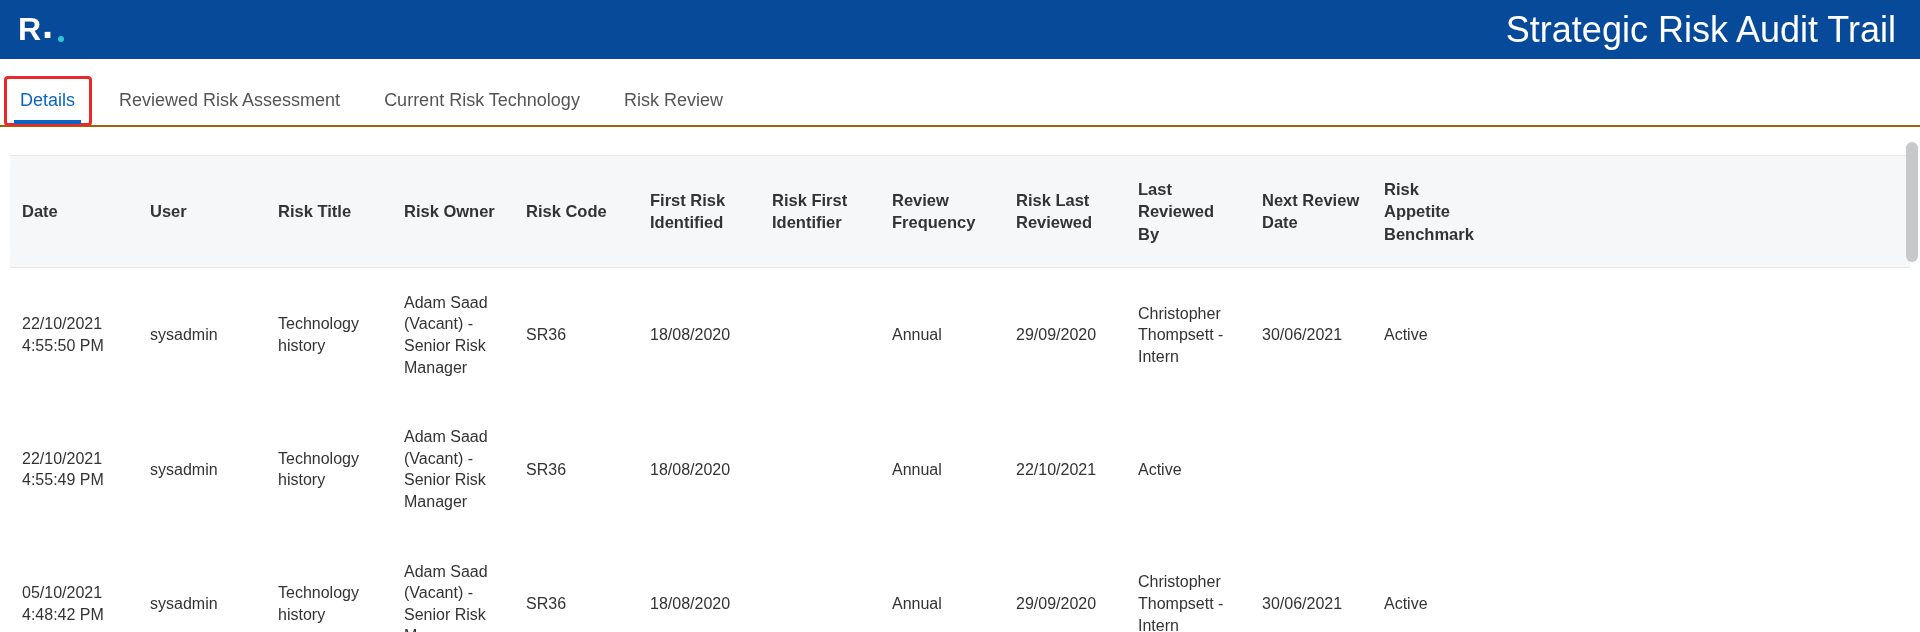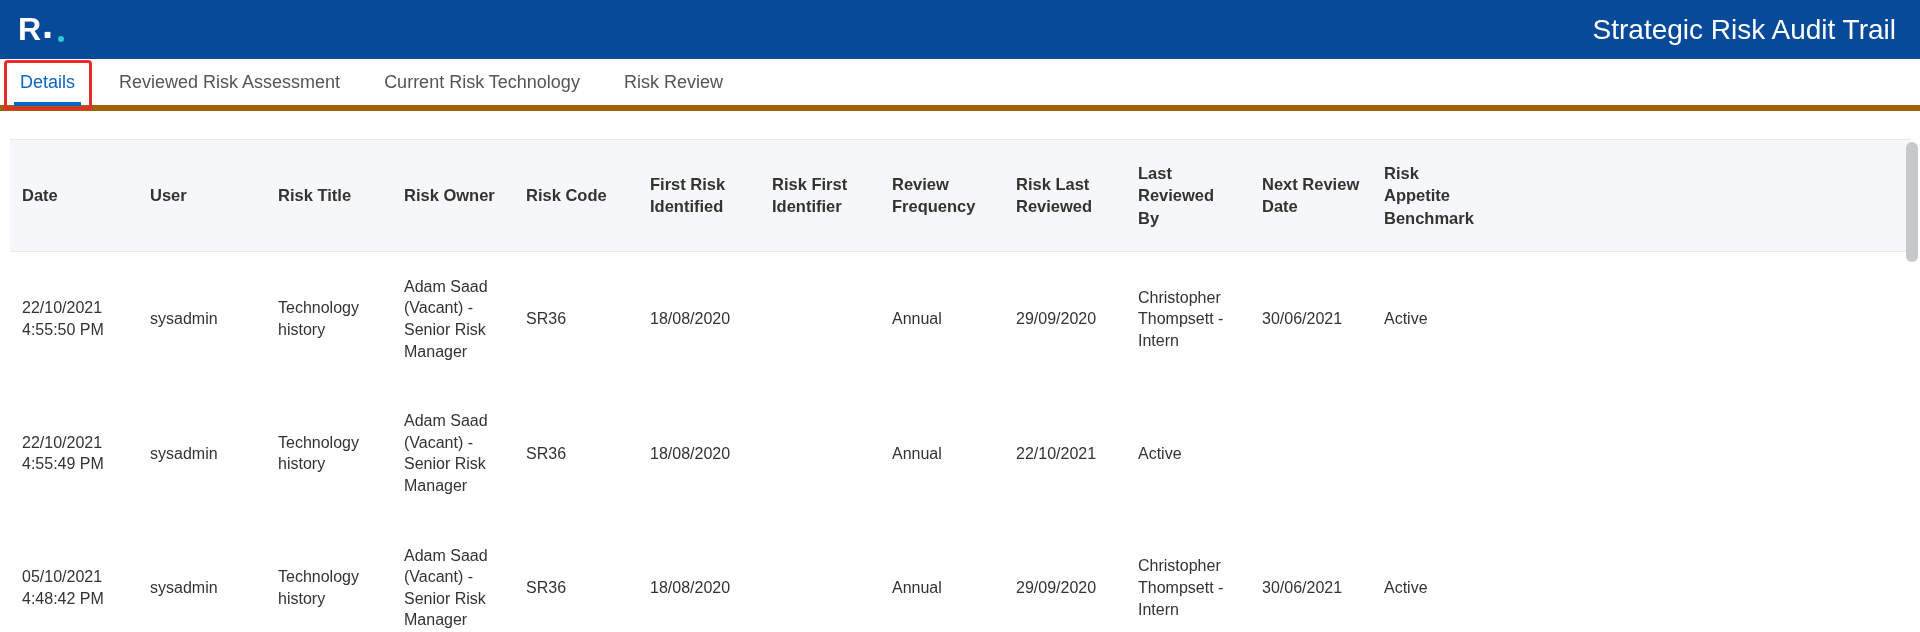--- a/index.html
+++ b/index.html
@@ -21,33 +21,34 @@
     color: #fff;
     font-weight: 700;
     font-size: 32px;
     letter-spacing: 1px;
   }
   .logo .dot {
     width: 6px; height: 6px; border-radius: 50%; background: #2ec7d6; display: inline-block; margin-left: 4px; position: relative; top: 2px;
   }
   .header-title {
     color: #fff;
-    font-size: 28px;
+    font-size: 36px;
     font-weight: 400;
   }
 
   
   .tabs {
     display: flex;
     align-items: center;
     gap: 40px;
     padding: 0 18px;
     height: 52px;
-    border-bottom: 6px solid #a16207;
+    border-bottom: 2px solid #a16207;
     position: relative;
+    margin-top: 16px;
   }
   .tab {
     font-size: 18px;
     color: #555;
     cursor: pointer;
     padding: 12px 2px;
     position: relative;
   }
   .tab.active {
     color: #0b66c3;

